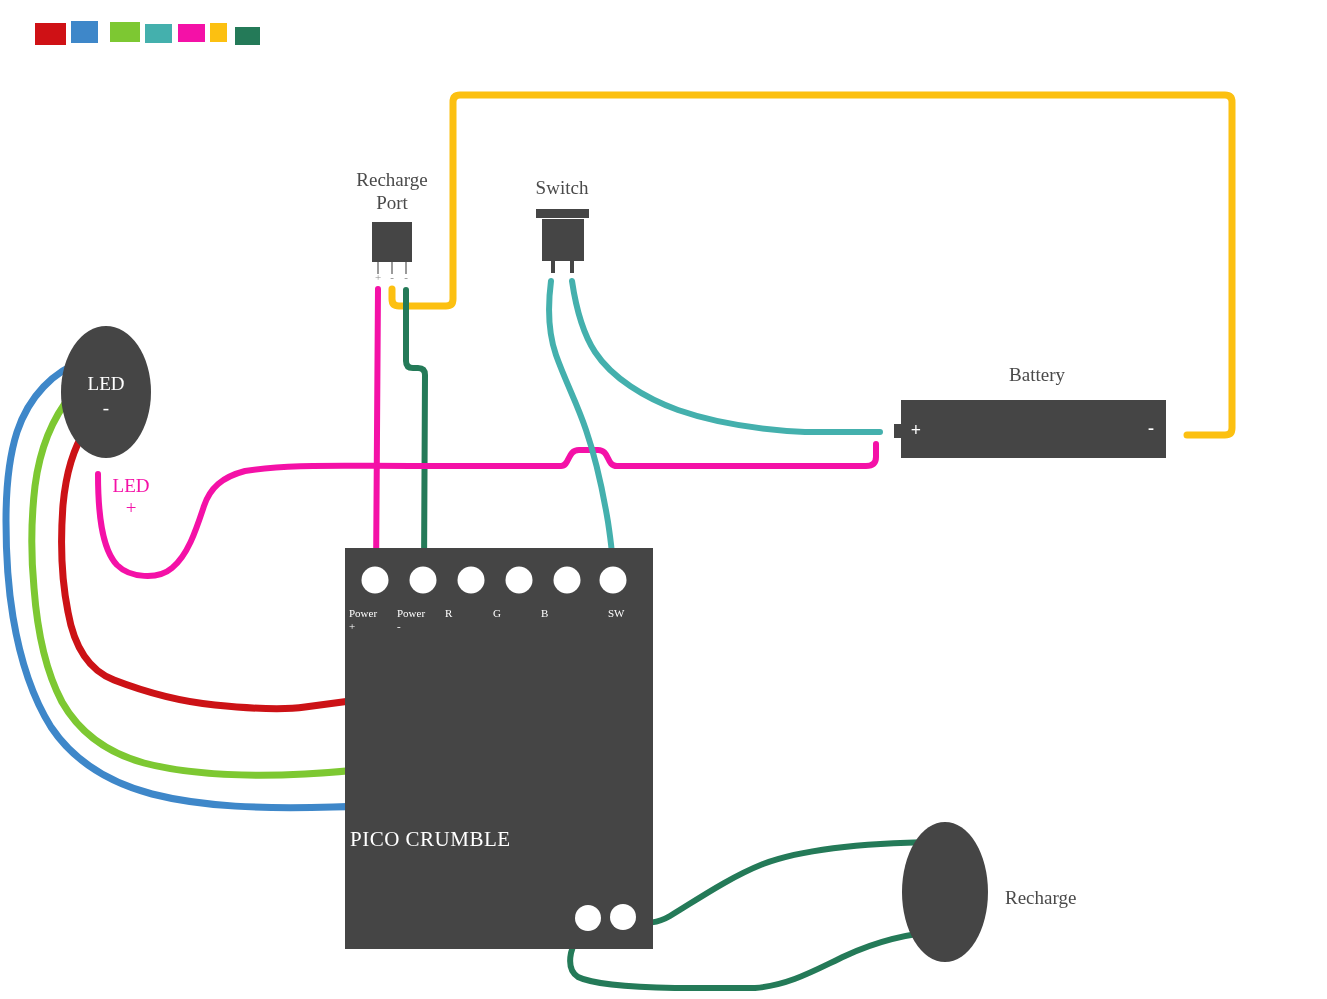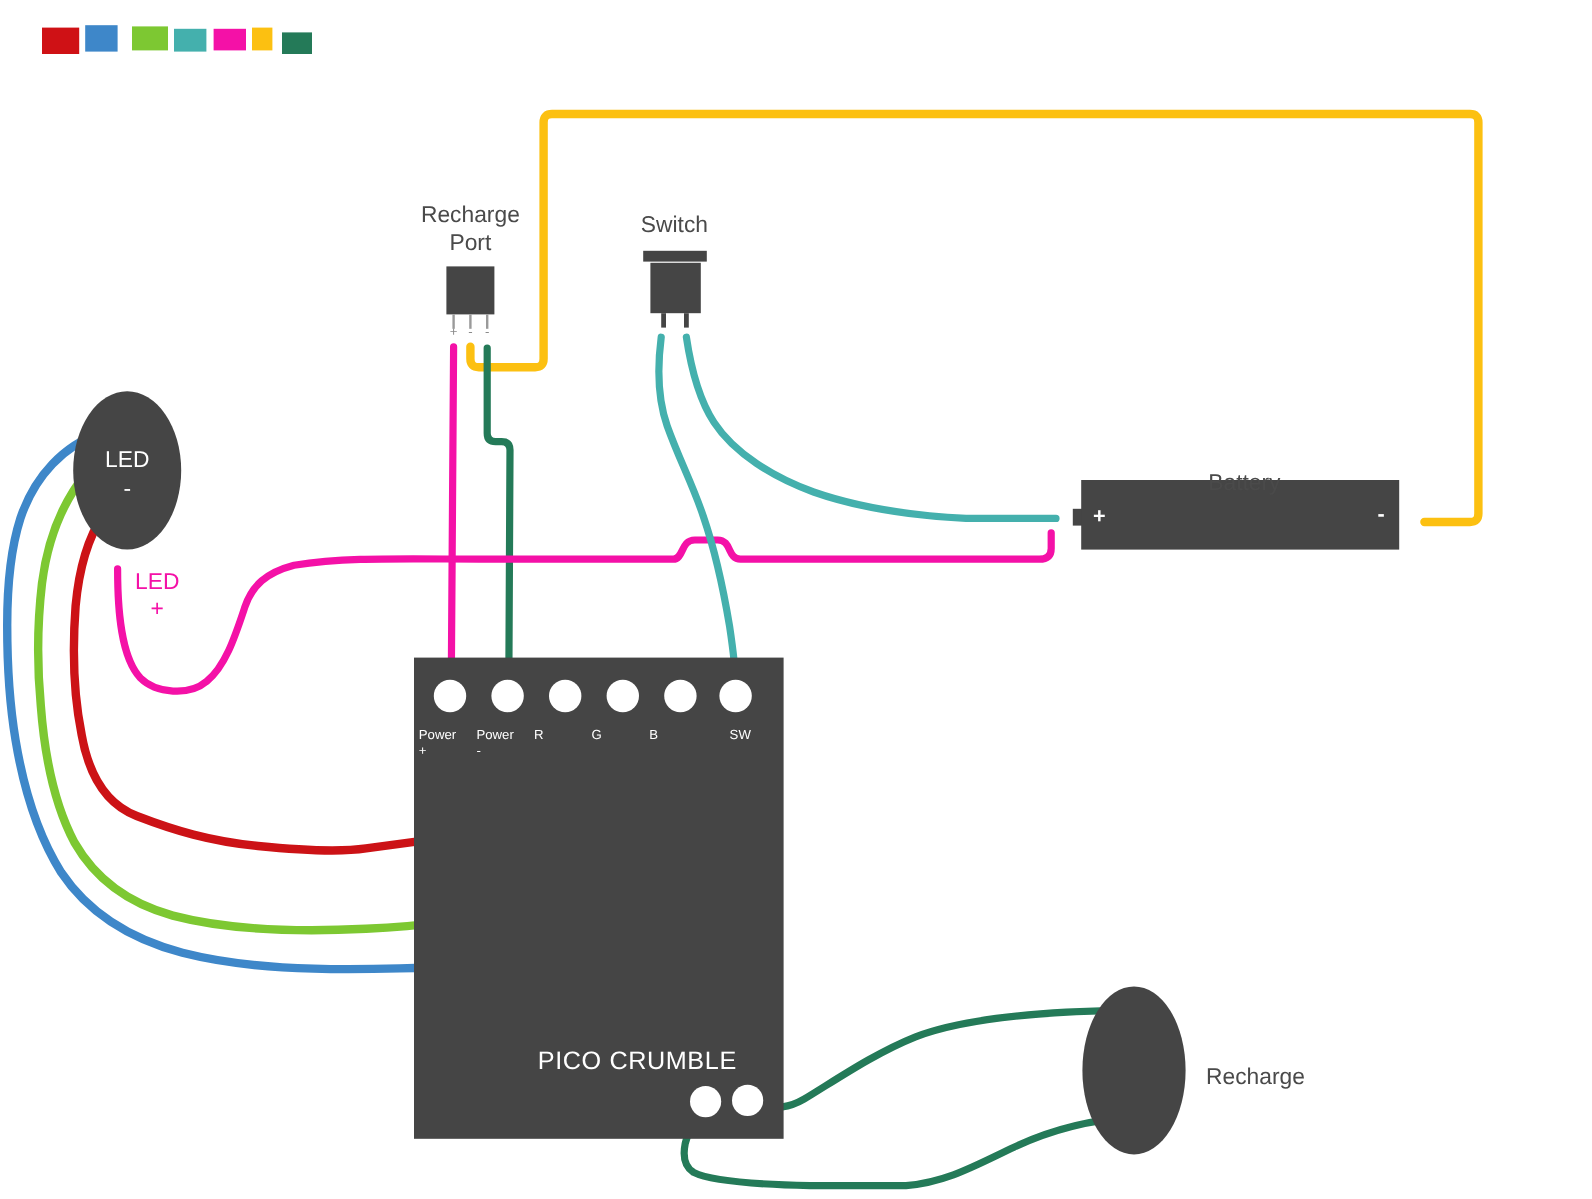--- a/index.html
+++ b/index.html
@@ -1,18 +1,18 @@
 <!DOCTYPE html>
 <html><head>
 <meta charset="utf-8">
 <style>
   html,body { margin:0; padding:0; background:#ffffff; }
   .canvas {
     position:relative; width:1327px; height:999px; background:#ffffff;
-    font-family:Liberation Sans, sans-serif; overflow:hidden;
+    font-family:Liberation Serif, serif; overflow:hidden;
   }
   .canvas svg { position:absolute; left:0; top:0; }
   .lbl { position:absolute; color:#4a4a4a; font-size:19px; line-height:23px; }
   .center { text-align:center; }
   .white { color:#ffffff; }
   .magenta { color:#f411a7; }
   .board-title { position:absolute; color:#ffffff; font-size:21px; letter-spacing:0.5px; }
   .tlabel { position:absolute; color:#ffffff; font-size:11px; line-height:13px; width:52px; }
   .pinlbl { position:absolute; color:#8a8a8a; font-size:11px; width:12px; text-align:center; }
   .battsign { position:absolute; color:#ffffff; font-size:18px; font-weight:bold; width:18px; text-align:center; }
@@ -151,31 +151,31 @@
   <div class="lbl center" style="left:327px; top:168px; width:130px;">
     <div>Recharge</div>
     <div>Port</div>
   </div>
   <div class="pinlbl" style="left:372px; top:271px;">+</div>
   <div class="pinlbl" style="left:386px; top:271px;">-</div>
   <div class="pinlbl" style="left:400px; top:271px;">-</div>
 
   <div class="lbl center" style="left:507px; top:176px; width:110px;">Switch</div>
 
-  <div class="lbl center" style="left:957px; top:363px; width:160px;margin-top:28px;">Battery</div>
+  <div class="lbl center" style="left:957px; top:363px; width:160px;">Battery</div>
   <div class="battsign" style="left:907px;  top:420px;">+</div>
   <div class="battsign" style="left:1142px; top:418px;">-</div>
 
   <div class="lbl center white" style="left:61px; top:372px; width:90px;">LED</div>
   <div class="lbl center white" style="left:61px; top:396px; width:90px;">-</div>
 
   <div class="lbl center magenta" style="left:96px; top:474px; width:70px;">LED</div>
   <div class="lbl center magenta" style="left:96px; top:496px; width:70px;">+</div>
 
-  <div class="board-title center" style="left:350px; top:827px; width:264px; text-align:right;margin-top:46px;">PICO CRUMBLE</div>
+  <div class="board-title center" style="left:350px; top:827px; width:264px; text-align:left;">PICO CRUMBLE</div>
 
   <div class="tlabel" style="left:349px; top:607px;">
     <div>Power</div>
     <div>+</div>
   </div>
   <div class="tlabel" style="left:397px; top:607px;">
     <div>Power</div>
     <div>-</div>
   </div>
   <div class="tlabel" style="left:445px; top:607px;">R</div>

